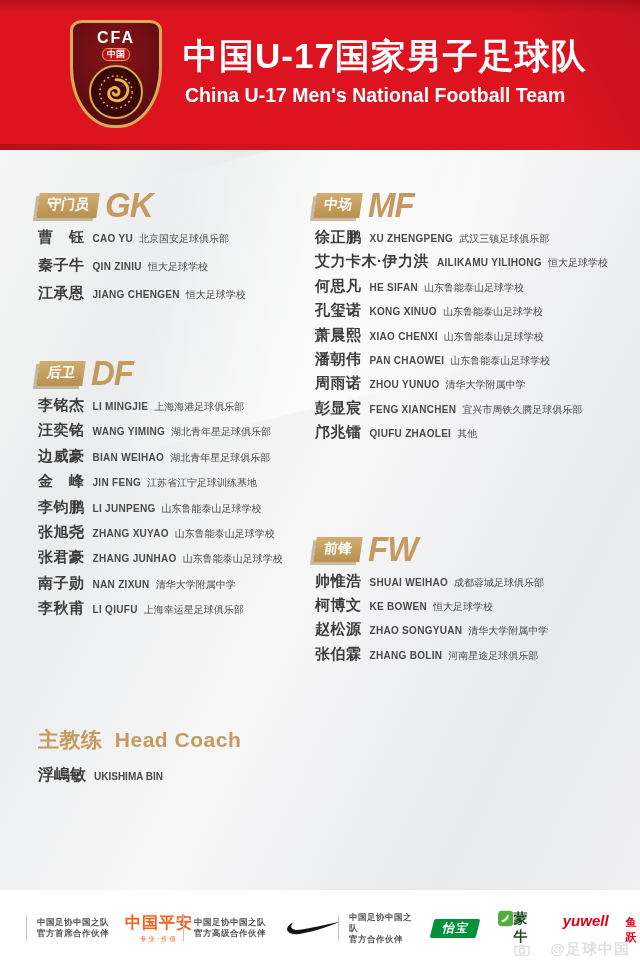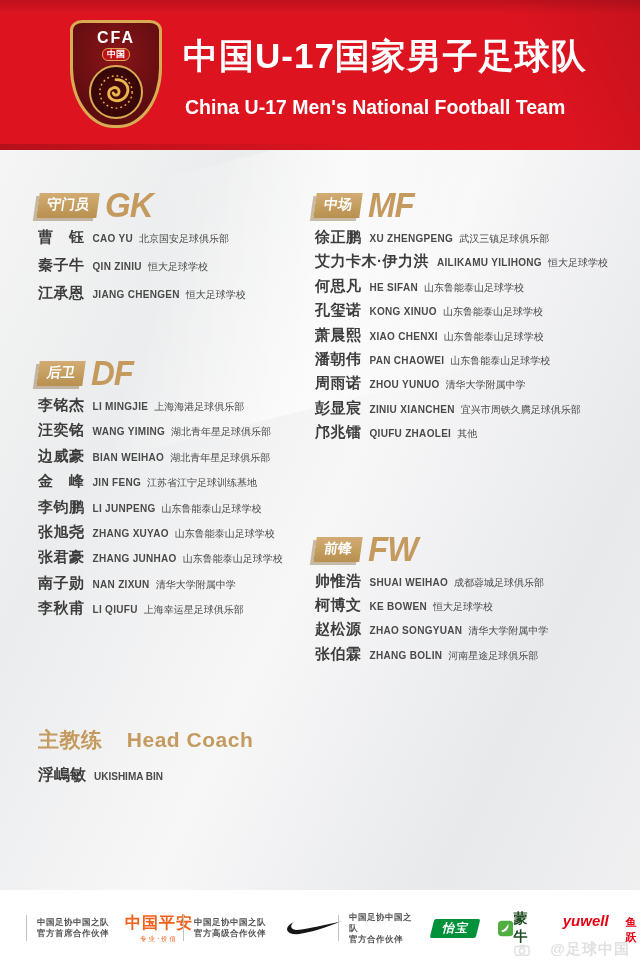--- a/index.html
+++ b/index.html
@@ -17,21 +17,21 @@
     background:linear-gradient(to right,rgba(0,0,0,.18),rgba(0,0,0,0) 60%);}
   .logo{position:absolute;left:70px;top:20px;width:92px;height:108px;}
   .shield{width:86px;height:102px;border:3px solid #d9ab52;border-radius:12px 12px 44px 44px/10px 10px 60px 60px;
     background:radial-gradient(circle at 50% 32%,#8a1518,#5d0c10 72%);display:flex;flex-direction:column;align-items:center;}
   .cfa-txt{color:#fff;font-weight:800;font-size:16px;letter-spacing:2px;margin-top:7px;line-height:16px;}
   .cfa-cn{background:#c01118;border:1px solid #d9ab52;color:#fff;font-size:9px;line-height:11px;
     padding:0 4px;margin-top:2px;border-radius:6px;font-weight:700;}
   .emblem{width:50px;height:50px;margin-top:4px;border:2px solid #d9ab52;border-radius:50%;
     background:radial-gradient(circle,#430809 30%,#2c0507 100%);display:flex;align-items:center;justify-content:center;}
   .title-cn{position:absolute;left:183px;top:33px;font-size:35px;font-weight:800;color:#fff;letter-spacing:1px;white-space:nowrap;}
-  .title-en{position:absolute;left:185px;top:96px;font-size:19.5px;font-weight:800;color:#fff;white-space:nowrap;}
+  .title-en{position:absolute;left:185px;top:84px;font-size:19.5px;font-weight:800;color:#fff;white-space:nowrap;}
   
   .sec{position:absolute;}
   .sec-gk{left:38px;top:190px;width:270px;}
   .sec-mf{left:315px;top:190px;width:315px;}
   .sec-df{left:38px;top:358px;width:270px;}
   .sec-fw{left:315px;top:534px;width:315px;}
   .sec-head{display:flex;align-items:center;height:30px;margin-bottom:8px;}
   .sec-cn{display:inline-block;background:linear-gradient(180deg,#d2ac73,#b8904f);color:#fff;
     font-size:14px;font-weight:700;padding:3px 9px 4px;transform:skewX(-8deg);
     box-shadow:-3px 3px 0 rgba(128,94,42,.40);white-space:nowrap;}
@@ -58,21 +58,21 @@
   .fdiv{width:1px;height:26px;background:#c2c2c2;}
   .fcap{display:flex;flex-direction:column;justify-content:center;}
   .fcap span{font-size:8.5px;color:#555;line-height:11px;letter-spacing:.5px;font-weight:600;}
   .pingan{display:flex;flex-direction:column;align-items:center;margin-left:6px;}
   .pingan-text{font-size:16px;font-weight:800;color:#f0611c;letter-spacing:1px;}
   .pingan-slogan{font-size:6.5px;color:#f0611c;letter-spacing:2px;margin-top:1px;}
   .nike{margin-left:8px;display:flex;align-items:center;}
   .yibao{width:50px;height:19px;background:#00913a;transform:skewX(-14deg);display:flex;
     align-items:center;justify-content:center;margin-left:8px;border-radius:2px;}
   .yibao span{transform:skewX(14deg);color:#fff;font-style:italic;font-weight:800;font-size:12px;letter-spacing:1px;}
-  .mengniu{display:flex;align-items:center;margin-left:10px;}
+  .mengniu{display:flex;margin-left:10px;}
   .mengniu-text{font-size:14px;font-weight:800;color:#1d4a21;letter-spacing:1px;}
   .yuwell{display:flex;align-items:baseline;gap:17px;margin-left:12px;}
   .yuwell-en{font-size:15px;font-weight:800;font-style:italic;color:#e60012;}
   .yuwell-cn{font-size:11px;font-weight:800;color:#e60012;}
   .watermark{position:absolute;right:10px;bottom:6px;display:flex;align-items:center;gap:20px;
     font-size:15px;color:#9a9a9a;opacity:.30;font-weight:700;letter-spacing:1px;}
 </style>
 </head>
 <body>
 
@@ -206,21 +206,21 @@
       <span class="ppin">PAN CHAOWEI</span>
       <span class="pclub">山东鲁能泰山足球学校</span>
     </div>
     <div class="player">
       <span class="pname">周雨诺</span>
       <span class="ppin">ZHOU YUNUO</span>
       <span class="pclub">清华大学附属中学</span>
     </div>
     <div class="player">
       <span class="pname">彭显宸</span>
-      <span class="ppin">ZINIU XIANCHEN</span>
+      <span class="ppin">FENG XIANCHEN</span>
       <span class="pclub">宜兴市周铁久腾足球俱乐部</span>
     </div>
     <div class="player">
       <span class="pname">邝兆镭</span>
       <span class="ppin">QIUFU ZHAOLEI</span>
       <span class="pclub">其他</span>
     </div>
   </div>
 
   <div class="sec sec-fw">
@@ -245,21 +245,21 @@
     </div>
     <div class="player">
       <span class="pname">张伯霖</span>
       <span class="ppin">ZHANG BOLIN</span>
       <span class="pclub">河南星途足球俱乐部</span>
     </div>
   </div>
 
   <div class="coach">
     <div class="coach-title">
-      <span style="margin-right: 18px;">主教练</span>
+      <span style="margin-right: 6px;">主教练</span>
       <span>Head Coach</span>
     </div>
     <div class="coach-row">
       <span class="coach-name">浮嶋敏</span>
       <span class="coach-pin">UKISHIMA BIN</span>
     </div>
   </div>
 
   <div class="footerband"></div>
 

